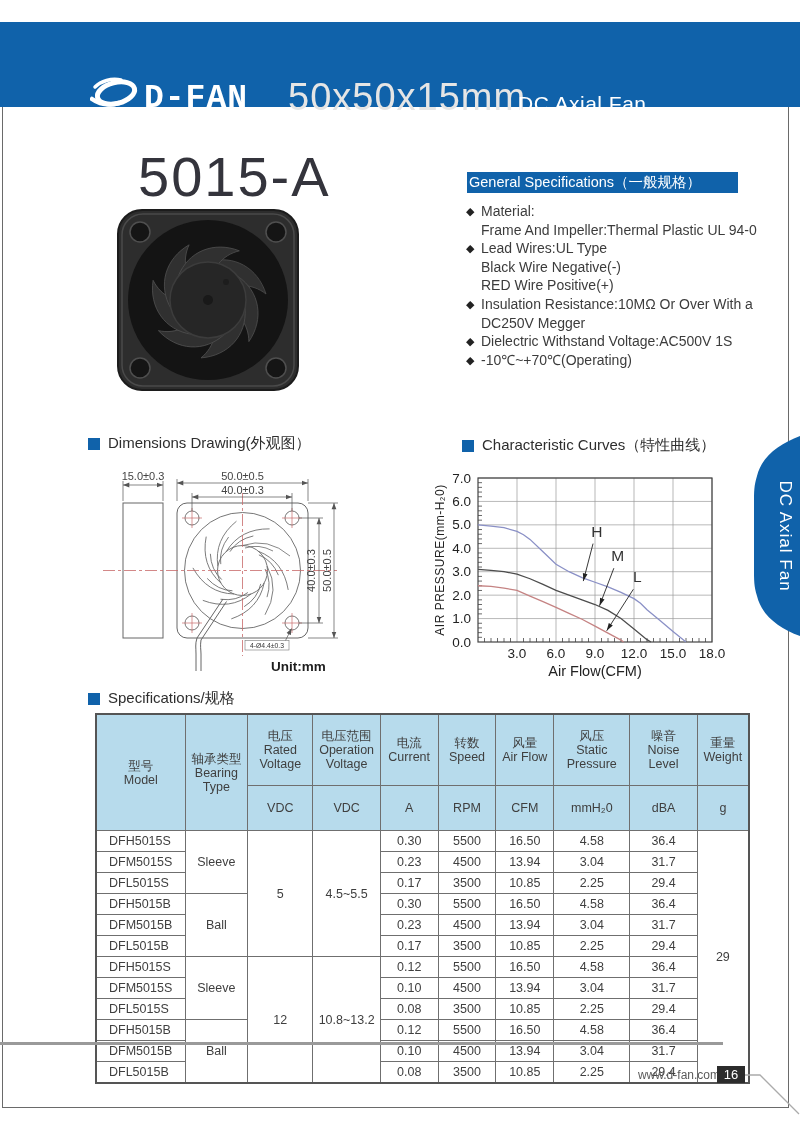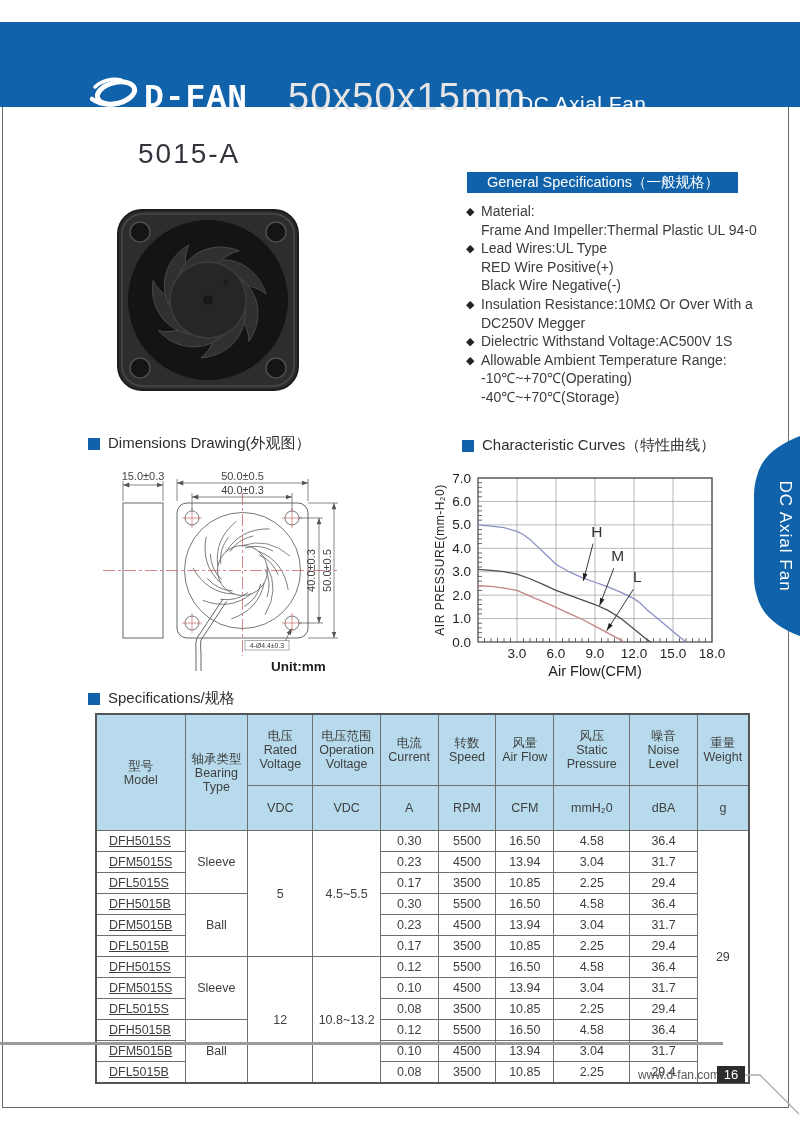--- a/index.html
+++ b/index.html
@@ -9,45 +9,45 @@
   .header-bar{position:absolute;left:0;top:22px;width:800px;height:85px;background:#1062aa;}
   .logo-wrap{position:absolute;left:90px;top:52px;width:52px;height:36px;}
   .brand{position:absolute;left:144px;top:58px;font-size:33px;font-weight:bold;color:#fff;letter-spacing:1px;font-family:Liberation Mono, monospace;}
   .size-title{position:absolute;left:288px;top:54px;font-size:38px;color:#e5e5e5;letter-spacing:1px;}
   .subtitle{position:absolute;left:518px;top:70px;font-size:21px;color:#fff;letter-spacing:.5px;}
   
   .border-left{position:absolute;left:2px;top:107px;width:1px;height:1000px;background:#6a6a6a;}
   .border-right{position:absolute;left:788px;top:107px;width:1px;height:1000px;background:#6a6a6a;}
   .border-bottom{position:absolute;left:2px;top:1107px;width:787px;height:1px;background:#6a6a6a;}
   
-  .model-title{position:absolute;left:138px;top:138px;font-size:28px;font-weight:500;color:#34343c;letter-spacing:2px;}
+  .model-title{position:absolute;left:138px;top:144px;font-size:56px;font-weight:500;color:#34343c;letter-spacing:2px;}
   .fan-photo{position:absolute;left:116px;top:206px;}
   
   .gs-bar{position:absolute;left:467px;top:172px;width:271px;height:21px;background:#1062aa;
-          color:#fff;font-size:14.5px;line-height:21px;padding-left:20px;box-sizing:border-box;}
+          color:#fff;font-size:14.5px;line-height:21px;padding-left:2px;box-sizing:border-box;}
   .gs-list{position:absolute;left:466px;top:202px;width:300px;}
   .spec-line{font-size:14px;line-height:18.6px;color:#3c3c3c;padding-left:15px;position:relative;white-space:nowrap;}
   .spec-line .diamond{position:absolute;left:0;top:0;font-size:11px;color:#222;}
   
   .sec-head{position:absolute;display:flex;align-items:center;gap:8px;}
   .sec-square{width:12px;height:12px;background:#1062aa;flex:0 0 auto;}
   .sec-text{font-size:15px;color:#2e2e2e;font-weight:400;white-space:nowrap;}
   
   .dim-svg{position:absolute;left:95px;top:468px;}
   .chart-svg{position:absolute;left:432px;top:450px;}
   
   .side-tab{position:absolute;right:0;top:436px;width:46px;height:200px;z-index:5;}
   
   .spec-table{position:absolute;left:95px;top:713px;width:655px;border-collapse:collapse;
               table-layout:fixed;font-size:12.5px;color:#3f3f3f;}
   .spec-table th,.spec-table td{border:1px solid #6f6f6f;padding:0;}
   .spec-table{border:2px solid #555;}
   .spec-table th{background:#b7dbec;font-weight:normal;line-height:14px;padding:12px 1px;}
   .spec-table td{text-align:center;height:20px;}
-  .spec-table td.model-cell{text-align:left;padding-left:12px;text-decoration:underline;}
+  .spec-table td.model-cell{text-align:left;padding-left:12px;}
   
   .footer-rule{position:absolute;left:0;top:1042px;width:723px;height:3px;background:#9a9a9a;}
   .site-text{position:absolute;left:564px;top:1068px;width:172px;text-align:right;font-size:12px;color:#5a5a5a;}
   .page-box{position:absolute;left:717px;top:1066px;width:28px;height:17px;background:#2c2c2c;
             color:#fff;font-size:13px;text-align:center;line-height:17px;}
   .curl-svg{position:absolute;left:744px;top:1064px;}
   text{font-family:"Liberation Sans",sans-serif;}
 </style>
 </head>
 <body>
@@ -111,28 +111,27 @@
       <circle cx="24" cy="162" r="10" fill="#151515" stroke="#4f4f4f" stroke-width="1.5"></circle>
       <circle cx="160" cy="162" r="10" fill="#151515" stroke="#4f4f4f" stroke-width="1.5"></circle>
     </svg>
   </div>
 
   <div class="gs-bar">General Specifications（一般规格）</div>
   <div class="gs-list" id="gs-list">
       <div class="spec-line"><span class="diamond">◆</span><span>Material:</span></div>
       <div class="spec-line"><span>Frame And Impeller:Thermal Plastic UL 94-0</span></div>
       <div class="spec-line"><span class="diamond">◆</span><span>Lead Wires:UL Type</span></div>
+      <div class="spec-line"><span>Black Wire Negative(-)</span></div>
       <div class="spec-line"><span>RED Wire Positive(+)</span></div>
-      <div class="spec-line"><span>Black Wire Negative(-)</span></div>
       <div class="spec-line"><span class="diamond">◆</span><span>Insulation Resistance:10MΩ Or Over With a</span></div>
       <div class="spec-line"><span>DC250V Megger</span></div>
       <div class="spec-line"><span class="diamond">◆</span><span>Dielectric Withstand Voltage:AC500V 1S</span></div>
-      <div class="spec-line"><span class="diamond">◆</span><span>Allowable Ambient Temperature Range:</span></div>
+      <div class="spec-line"><span class="diamond">◆</span></div>
       <div class="spec-line"><span>-10℃~+70℃(Operating)</span></div>
-      <div class="spec-line"><span>-40℃~+70℃(Storage)</span></div>
     </div>
 
   <div class="sec-head" style="left:88px;top:434px;">
     <span class="sec-square"></span>
     <span class="sec-text">Dimensions Drawing(外观图）</span>
   </div>
   <div class="sec-head" style="left:462px;top:436px;">
     <span class="sec-square"></span>
     <span class="sec-text">Characteristic Curves（特性曲线）</span>
   </div>

